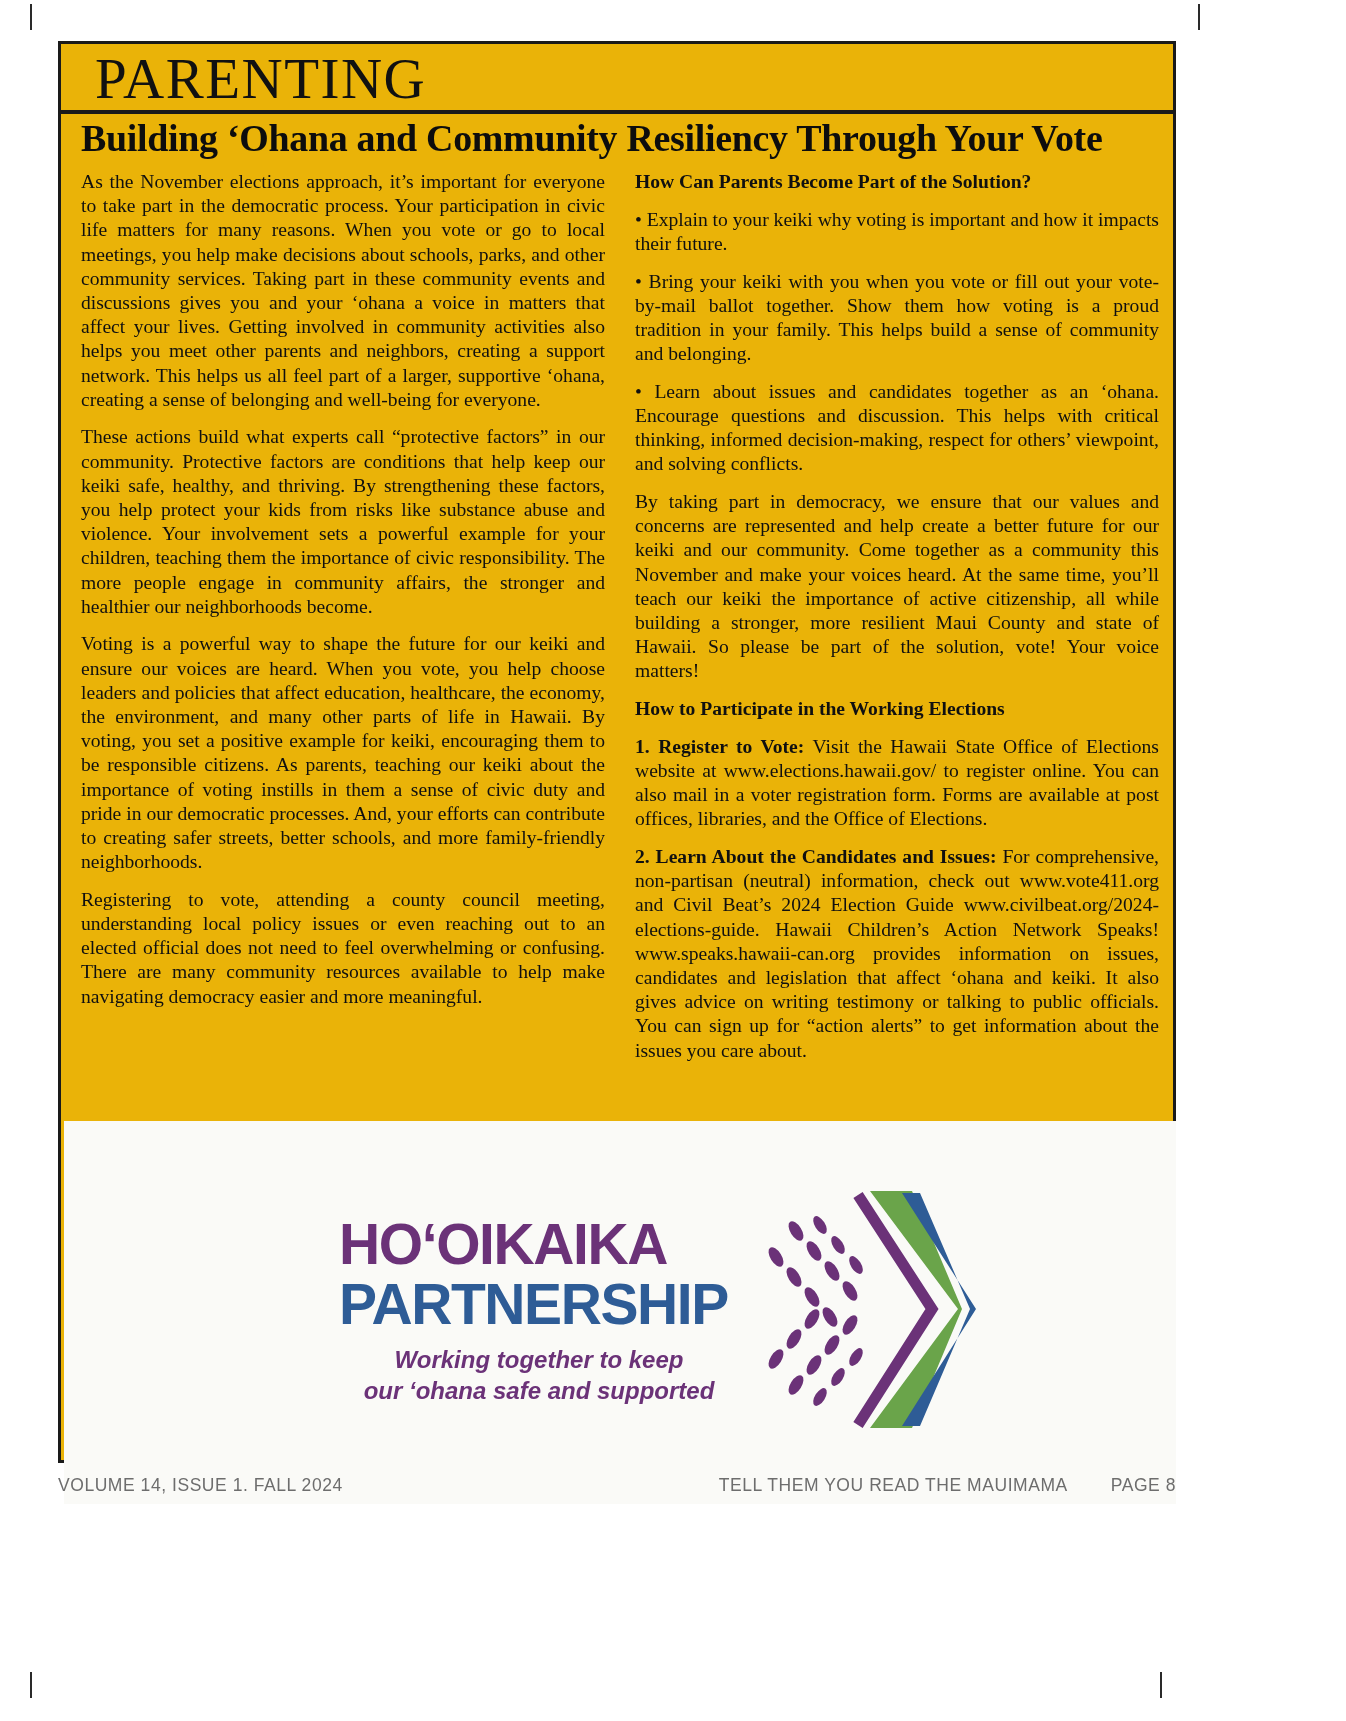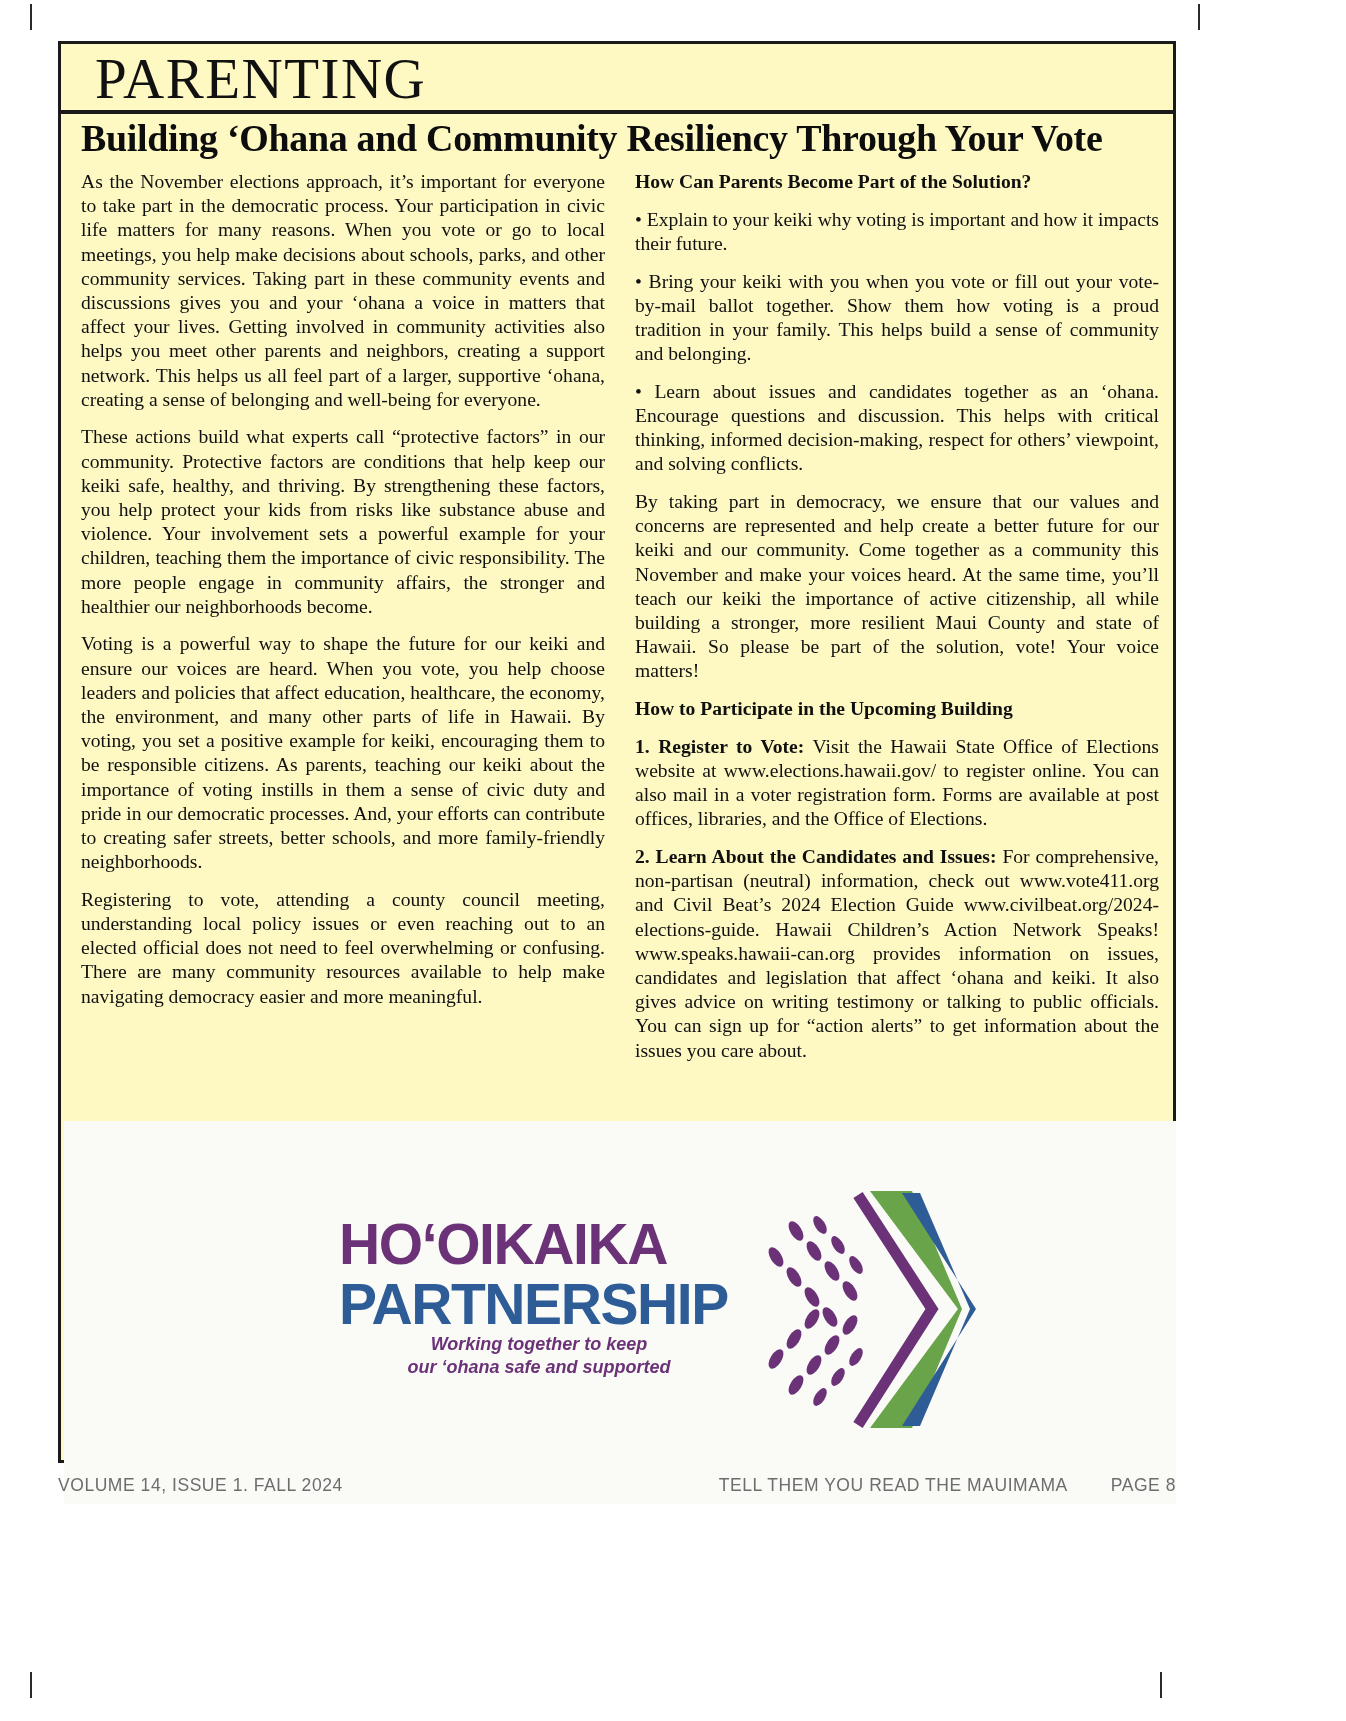--- a/index.html
+++ b/index.html
@@ -23,21 +23,21 @@
   .crop.v { width: 2px; height: 26px; }
 
   
   .page-frame {
     position: absolute;
     left: 58px;
     top: 41px;
     width: 1118px;
     height: 1422px;
     border: 3px solid #1a1a1a;
-    background: #fef9c3;
+    background: #eab308;
     box-sizing: border-box;
   }
 
   
   .section-banner {
     position: absolute;
     left: 0; top: 0;
     width: 100%;
     height: 70px;
     border-bottom: 4px solid #1a1a1a;
@@ -168,24 +168,25 @@
     font-family: "Liberation Sans", sans-serif;
     font-weight: bold;
     font-size: 57px;
     letter-spacing: -1.4px;
     color: #2e5c96;
     line-height: 1.02;
     margin-top: 2px;
     white-space: nowrap;
   }
   .logo-tagline {
+    margin-top: 11px;
     font-family: "Liberation Sans", sans-serif;
     font-style: italic;
     font-weight: bold;
-    font-size: 18px;
+    font-size: 24px;
     line-height: 1.3;
     color: #6b3278;
     text-align: center;
     width: 400px;
     white-space: pre-line;
   }
   .logo-mark {
     position: absolute;
     right: -18px;
     top: -18px;
@@ -235,21 +236,21 @@
       <p>Voting is a powerful way to shape the future for our keiki and ensure our voices are heard. When you vote, you help choose leaders and policies that affect education, healthcare, the economy, the environment, and many other parts of life in Hawaii. By voting, you set a positive example for keiki, encouraging them to be responsible citizens. As parents, teaching our keiki about the importance of voting instills in them a sense of civic duty and pride in our democratic processes. And, your efforts can contribute to creating safer streets, better schools, and more family-friendly neighborhoods.</p>
       <p>Registering to vote, attending a county council meeting, understanding local policy issues or even reaching out to an elected official does not need to feel overwhelming or confusing. There are many community resources available to help make navigating democracy easier and more meaningful.</p>
     </div>
 
     <div class="col">
       <p class="subhead">How Can Parents Become Part of the Solution?</p>
       <p class="bulleted">• Explain to your keiki why voting is important and how it impacts their future.</p>
       <p class="bulleted">• Bring your keiki with you when you vote or fill out your vote-by-mail ballot together. Show them how voting is a proud tradition in your family. This helps build a sense of community and belonging.</p>
       <p class="bulleted">• Learn about issues and candidates together as an ‘ohana. Encourage questions and discussion. This helps with critical thinking, informed decision-making, respect for others’ viewpoint, and solving conflicts.</p>
       <p>By taking part in democracy, we ensure that our values and concerns are represented and help create a better future for our keiki and our community. Come together as a community this November and make your voices heard. At the same time, you’ll teach our keiki the importance of active citizenship, all while building a stronger, more resilient Maui County and state of Hawaii. So please be part of the solution, vote! Your voice matters!</p>
-      <p class="subhead2">How to Participate in the Upcoming Building</p>
+      <p class="subhead2">How to Participate in the Working Elections</p>
       <p><span class="run-in">1. Register to Vote:</span><span> Visit the Hawaii State Office of Elections website at www.elections.hawaii.gov/ to register online. You can also mail in a voter registration form. Forms are available at post offices, libraries, and the Office of Elections.</span></p>
       <p><span class="run-in">2. Learn About the Candidates and Issues:</span><span> For comprehensive, non-partisan (neutral) information, check out www.vote411.org and Civil Beat’s 2024 Election Guide www.civilbeat.org/2024-elections-guide. Hawaii Children’s Action Network Speaks! www.speaks.hawaii-can.org provides information on issues, candidates and legislation that affect ‘ohana and keiki. It also gives advice on writing testimony or talking to public officials. You can sign up for “action alerts” to get information about the issues you care about.</span></p>
     </div>
   </div>
 
   <div class="disclaimer">The Ho‘oikaika Partnership is a coalition of community organizations, individuals, county, and state agencies working together to prevent child abuse and neglect in Maui County. For more information, visit www.hooikaikapartnership.com or contact Coordinator Deb Marois at 808-765-7254.</div>
 
   <div class="logo-panel">
     <div class="logo-inner">
 

